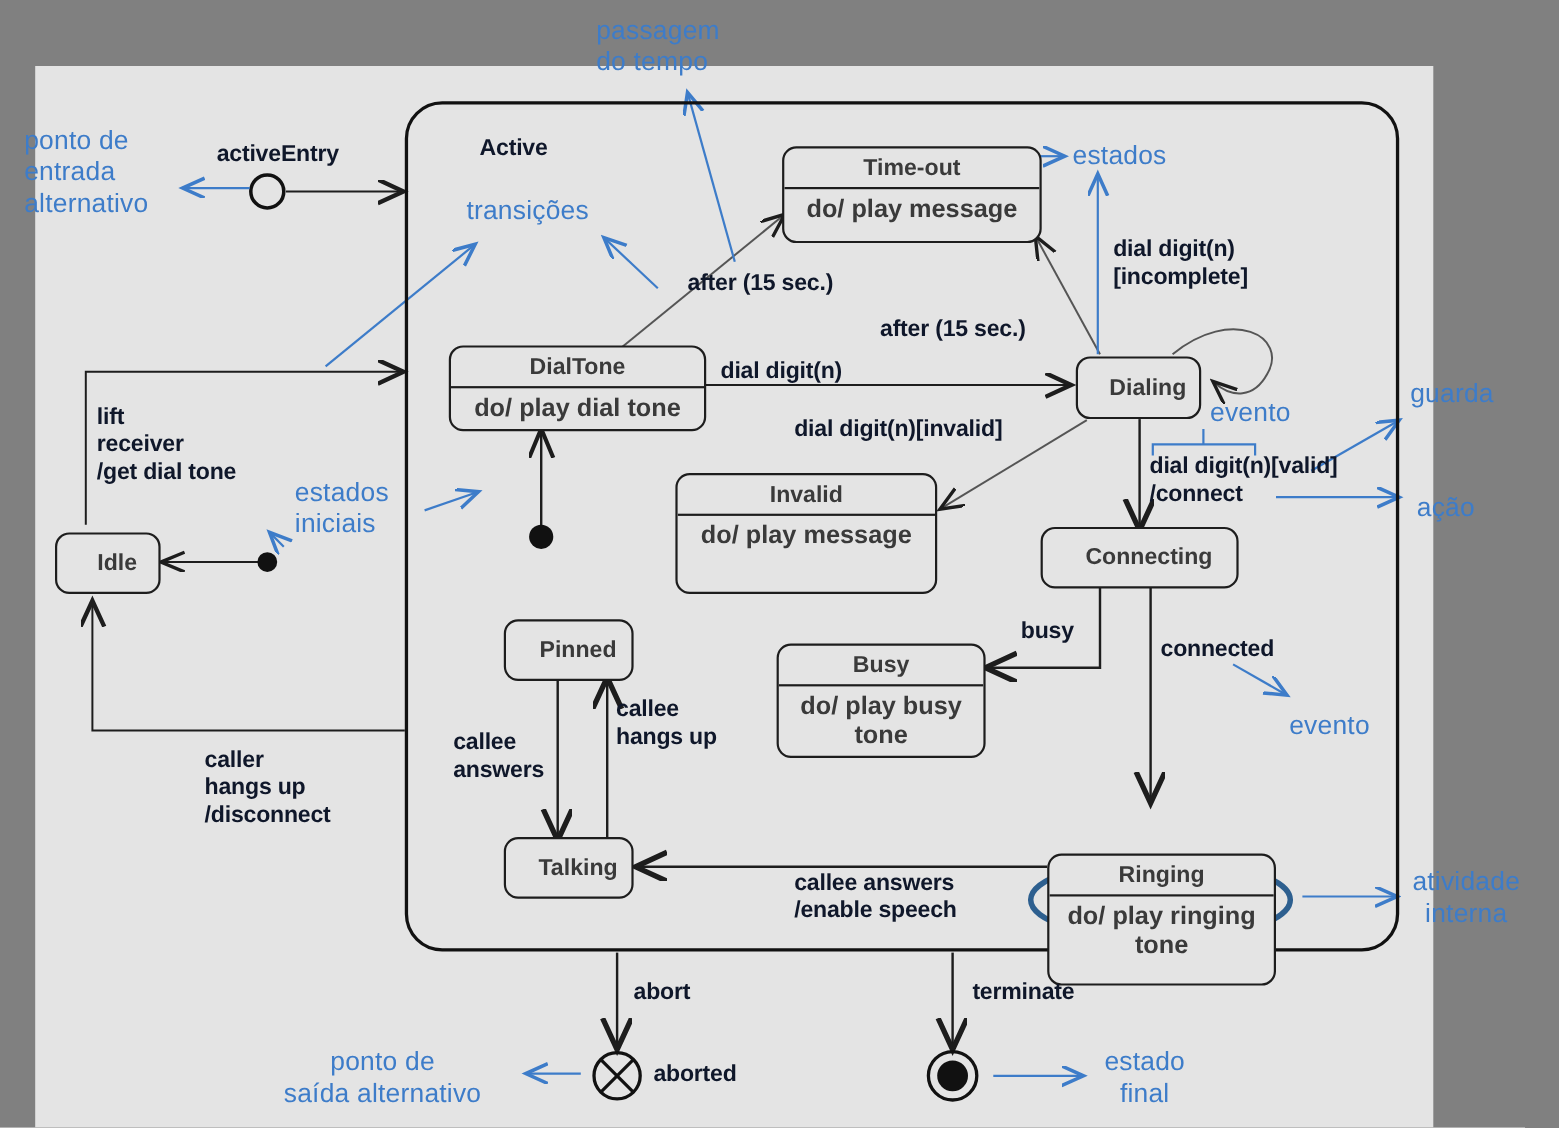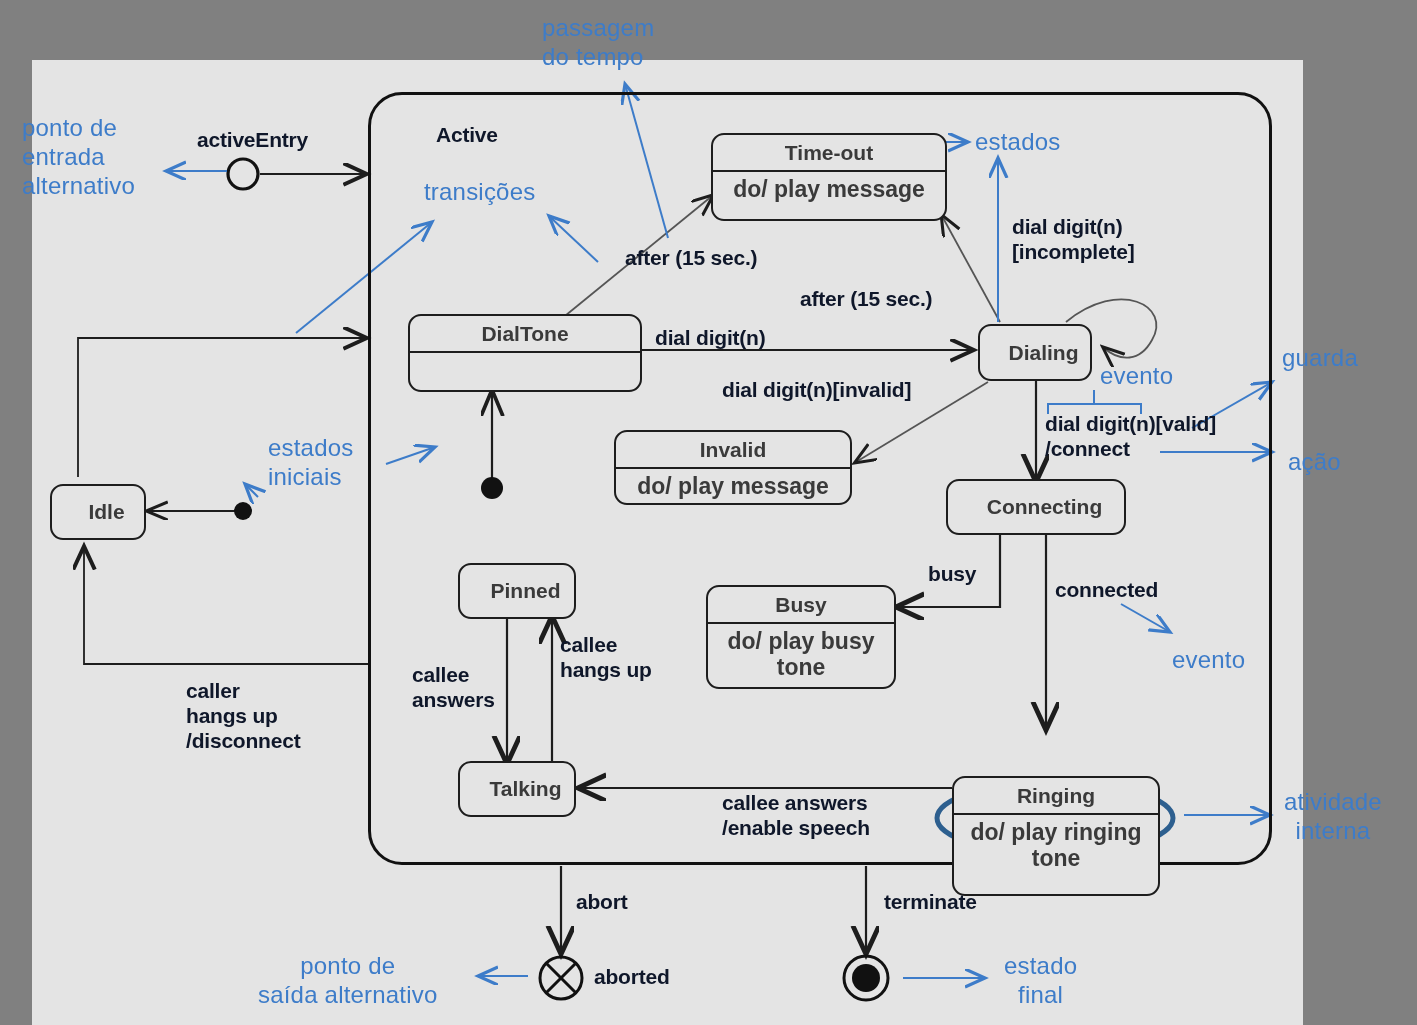--- a/index.html
+++ b/index.html
@@ -176,29 +176,30 @@
   <div class="activebox"></div>
   <div class="lbl active-title">Active</div>
 
   <div class="statebox simple" style="left:50px;top:484px;width:96px;height:56px;">
     <div class="st-name">Idle</div>
   </div>
 
   <div class="statebox" style="left:408px;top:314px;width:234px;height:78px;">
     <div class="st-name">DialTone</div>
     <div class="st-div"></div>
+    <div class="st-act">do/ play dial tone</div>
   </div>
 
   <div class="statebox" style="left:711px;top:133px;width:236px;height:88px;">
     <div class="st-name">Time-out</div>
     <div class="st-div"></div>
     <div class="st-act">do/ play message</div>
   </div>
 
-  <div class="statebox" style="left:614px;top:430px;width:238px;height:75px;">
+  <div class="statebox" style="left:614px;top:430px;width:238px;height:110px;">
     <div class="st-name">Invalid</div>
     <div class="st-div"></div>
     <div class="st-act">do/ play message</div>
   </div>
 
   <div class="statebox simple" style="left:978px;top:324px;width:114px;height:57px;">
     <div class="st-name">Dialing</div>
   </div>
 
   <div class="statebox simple" style="left:946px;top:479px;width:180px;height:56px;">
@@ -223,20 +224,23 @@
     <div class="st-name">Pinned</div>
   </div>
 
   <div class="statebox simple" style="left:458px;top:761px;width:118px;height:56px;">
     <div class="st-name">Talking</div>
   </div>
 
   <div class="lbl" style="left:197px;top:128px;">activeEntry</div>
   <div class="lbl" style="left:594px;top:965px;">aborted</div>
 
+  <div class="lbl" style="left:88px;top:367px;">lift
+receiver
+/get dial tone</div>
   <div class="lbl" style="left:186px;top:679px;">caller
 hangs up
 /disconnect</div>
   <div class="lbl" style="left:625px;top:246px;">after (15 sec.)</div>
   <div class="lbl" style="left:800px;top:287px;">after (15 sec.)</div>
   <div class="lbl" style="left:655px;top:326px;">dial digit(n)</div>
   <div class="lbl" style="left:722px;top:378px;">dial digit(n)[invalid]</div>
   <div class="lbl" style="left:1012px;top:215px;">dial digit(n)
 [incomplete]</div>
   <div class="lbl" style="left:1045px;top:412px;">dial digit(n)[valid]

